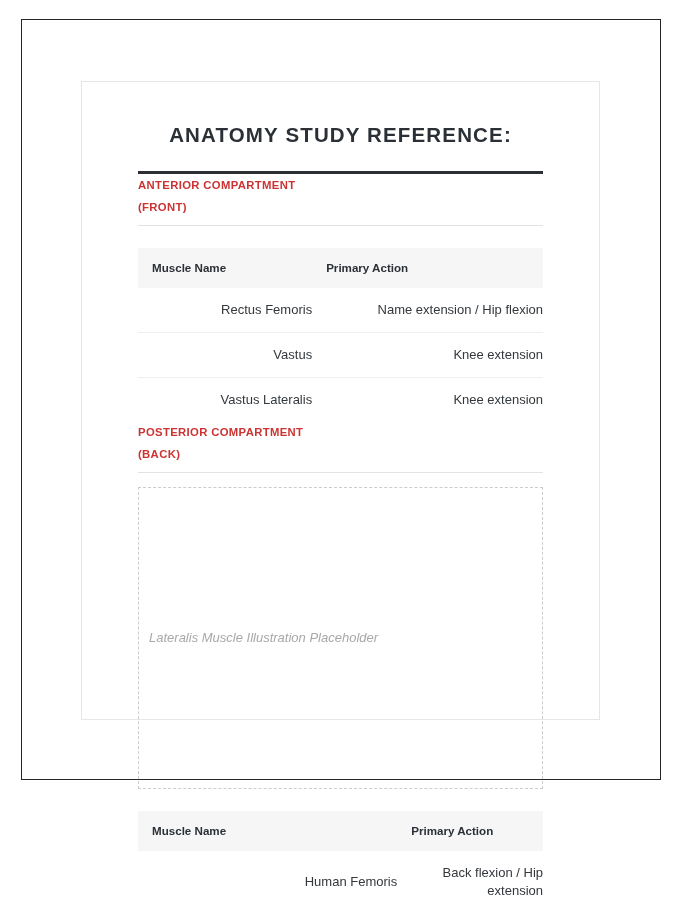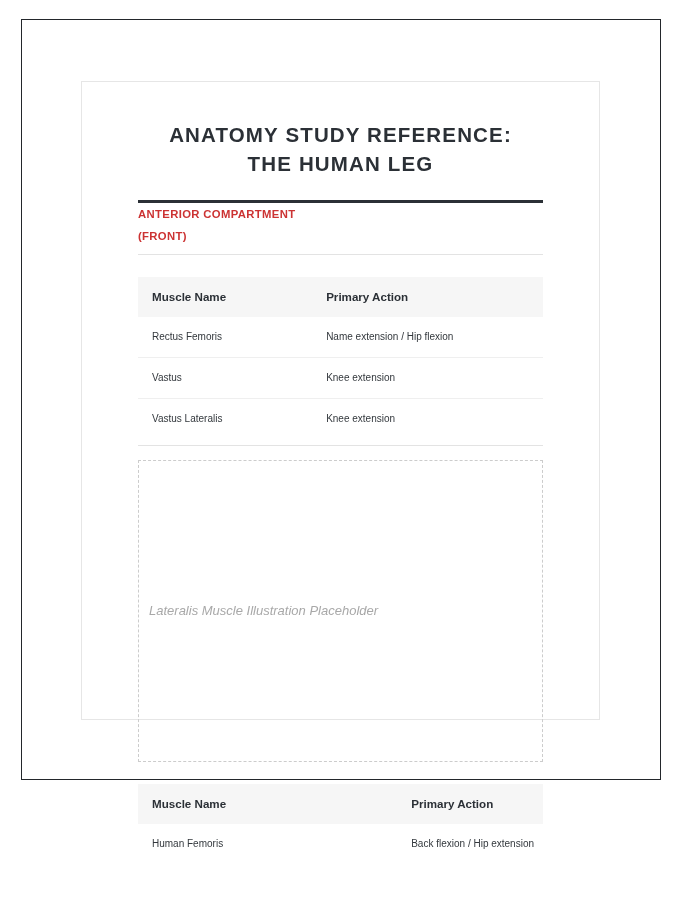--- a/index.html
+++ b/index.html
@@ -124,26 +124,27 @@
     background: #f6f6f6;
     text-align: left;
     font-size: 11.6px;
     font-weight: bold;
     color: #2b3036;
     line-height: 1.37;
     padding: 12px 0 12px 14px;
     vertical-align: middle;
   }
   .muscle-table td {
-    font-size: 10px;
+    font-size: 13px;
     color: #33383d;
     line-height: 1.37;
     padding: 13px 0 13px 14px;
     vertical-align: middle;
     border-top: 1px solid #efefef;
+    text-align: right;
   }
   .muscle-table tr:first-child td {
     border-top: none;
   }
   
   .table-anterior col.c1 { width: 43%; }
   .table-anterior col.c2 { width: 57%; }
   
   .table-posterior col.c1 { width: 64%; }
   .table-posterior col.c2 { width: 36%; }
@@ -151,21 +152,20 @@
 </head>
 <body>
 
 <div class="viewport-frame"></div>
 <div class="page-card"></div>
 
 <div class="content">
 
   <h1 class="doc-title">
     <span>Anatomy Study Reference:</span><br>
-    <span>The Human Leg</span>
   </h1>
   <div class="title-rule"></div>
 
   <div class="columns">
 
     <div class="col">
       <h2 class="section-title">
         <span>Anterior Compartment</span><br>
         <span>(Front)</span>
       </h2>
@@ -194,20 +194,24 @@
           </tr>
           <tr>
             <td>Vastus Lateralis</td>
             <td>Knee extension</td>
           </tr>
         </tbody>
       </table>
     </div>
 
     <div class="col">
+      <h2 class="section-title">
+        <span>Posterior Compartment</span><br>
+        <span>(Back)</span>
+      </h2>
       <div class="section-rule"></div>
 
       <div class="placeholder">
         <div class="placeholder-text">Lateralis Muscle Illustration Placeholder</div>
       </div>
 
       <table class="muscle-table table-posterior">
         <colgroup>
             <col class="c1">
             <col class="c2">

